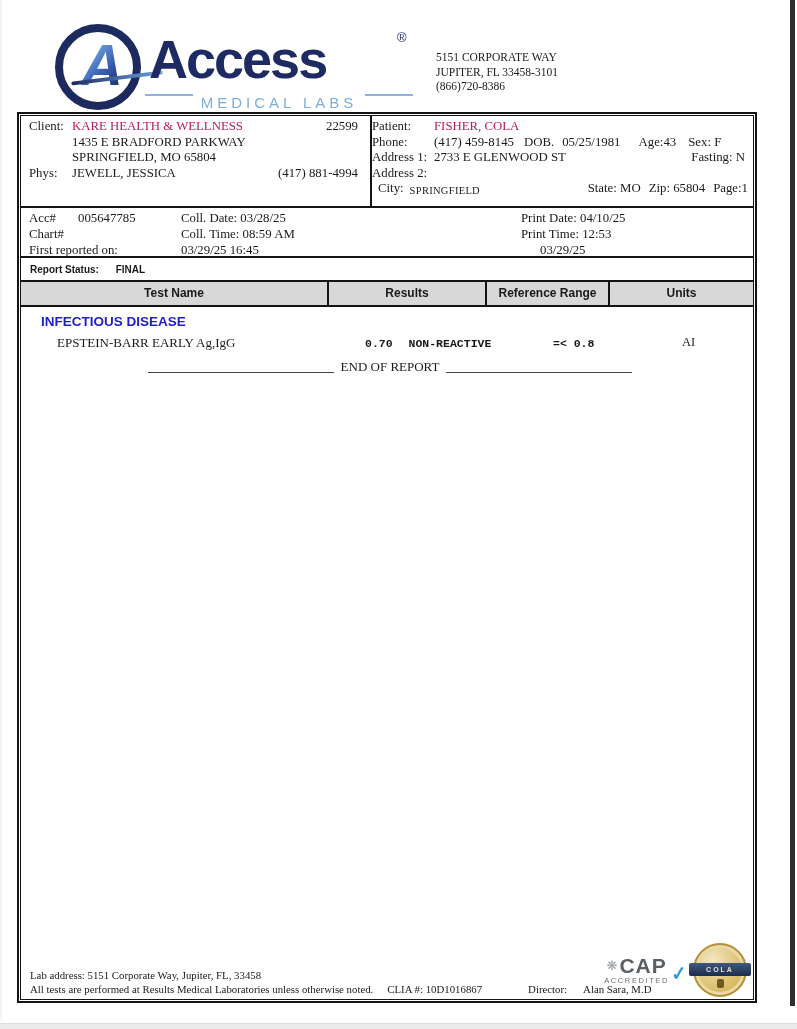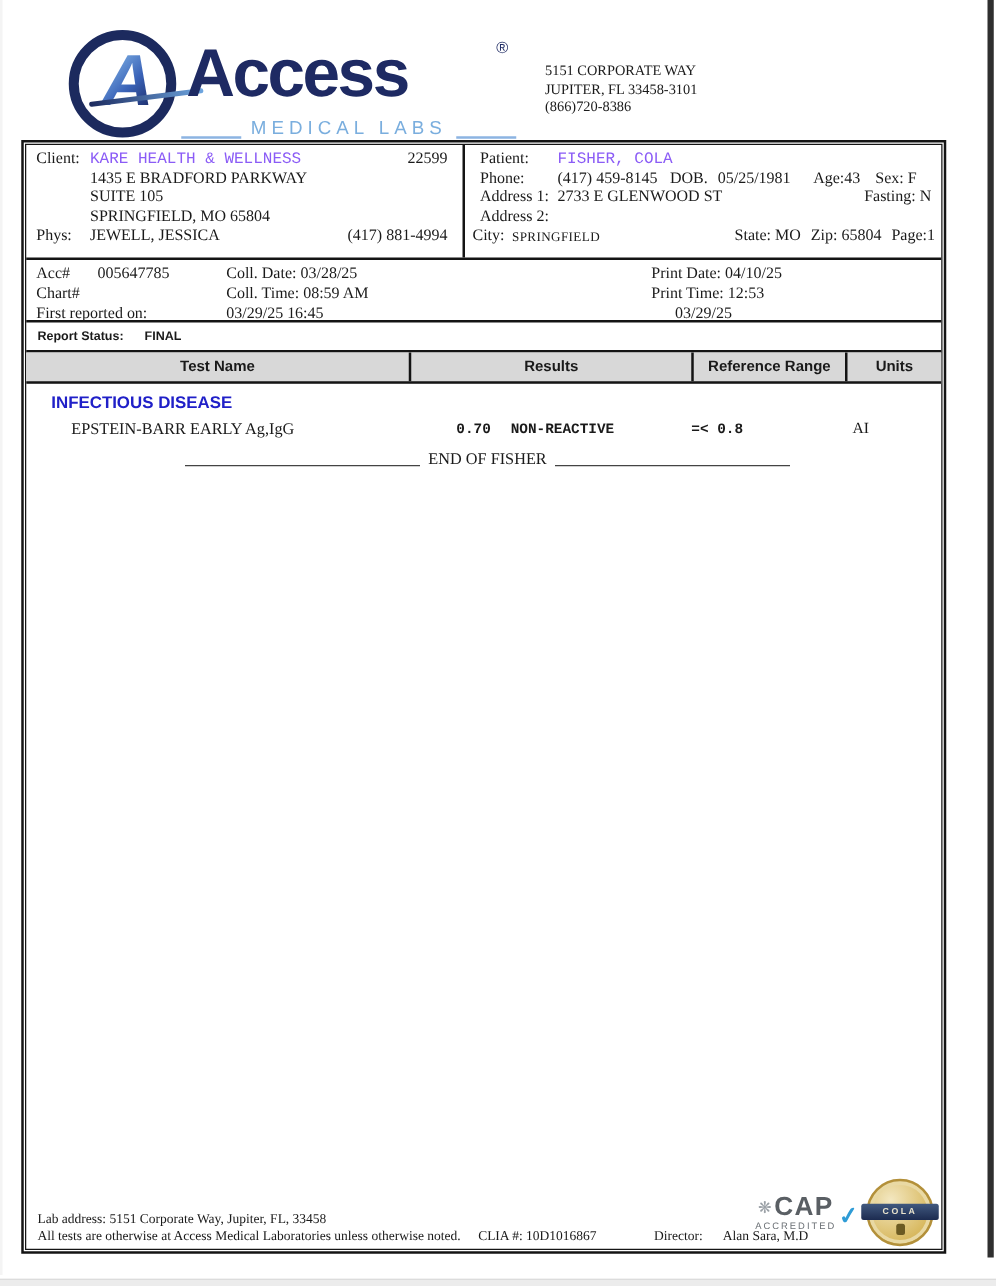--- a/index.html
+++ b/index.html
@@ -19,63 +19,63 @@
   .logo-a{ position:absolute; left:18px; top:2px; font-family:"Liberation Sans",sans-serif;
            font-weight:bold; font-style:italic; font-size:58px; line-height:62px;
            background:linear-gradient(135deg,#8ec2ee 10%,#3a63b8 55%,#16225a 95%);
            -webkit-background-clip:text; background-clip:text; color:transparent; }
   .logo-swoosh{ position:absolute; left:8px; top:44px; width:92px; height:4px;
                 background:linear-gradient(90deg,#1c2a5e,#6ea6e0); transform:rotate(-7deg); border-radius:2px; }
   .brand{ position:absolute; left:94px; top:6px; font-family:"Liberation Sans",sans-serif;
           font-weight:bold; font-size:54px; letter-spacing:-2px; color:#1e2a63; }
   .brand-reg{ position:absolute; left:342px; top:8px; font-family:"Liberation Sans",sans-serif;
               font-size:13px; color:#1e2a63; }
-  .tagline-row{ position:absolute; left:90px; top:72px; width:268px; display:flex; align-items:flex-end; }
+  .tagline-row{ position:absolute; left:90px; top:72px; width:268px; display:flex; align-items:flex-start; }
   .tagline-row .rule{ flex:1; height:2px; background:#8cb4e2; }
   .tagline{ font-family:"Liberation Sans",sans-serif; font-size:15px; letter-spacing:4px;
             color:#7aaede; padding:0 8px; white-space:nowrap; }
   .hq-address{ position:absolute; left:436px; top:50px; font-size:11.5px; line-height:14.5px; }
 
   
   .box-outer{ position:absolute; left:17px; top:112px; width:740px; height:891px;
               border:2px solid #141414; padding:1px; background:#fff; }
   .box-inner{ width:100%; height:100%; border:1px solid #141414; display:flex; flex-direction:column; }
 
   
   .sec-client{ height:92px; border-bottom:2px solid #141414; display:flex; font-size:12.8px; line-height:15.6px; }
   .cl-left{ width:351px; border-right:2px solid #141414; padding:3px 0 0 0; }
   .cl-right{ flex:1; padding:3px 0 0 0; }
   .ln{ display:flex; white-space:nowrap; }
   .lbl{ color:#1a1a1a; }
-  .blue{ color:#8b5cf6;font-family:Liberation Mono, monospace; }
+  .blue{ color:#be185d; }
   .sp{ flex:1; }
   .cl-left .lbl-client{ margin-left:8px; width:43px; }
   .cl-left .ind{ margin-left:51px; }
   .cl-left .mr{ margin-right:12px; }
-  .cl-right .plbl{ margin-left:12px; width:62px; }
+  .cl-right .plbl{ margin-left:0; width:62px; }
   .small-caps{ font-size:10.5px; letter-spacing:.3px; }
 
   
   .sec-acc{ height:50px; border-bottom:2px solid #141414; position:relative; font-size:12.8px; line-height:16px; }
   .acc-col{ position:absolute; top:2px; white-space:nowrap; }
   .acc-c1{ left:8px; } .acc-c2{ left:160px; } .acc-c3{ left:352px; } .acc-c4{ left:500px; }
   .acc-gap{ display:inline-block; width:22px; }
   .acc-ind{ margin-left:19px; }
 
   
   .sec-status{ height:24px; border-bottom:2px solid #141414; font-family:"Liberation Sans",sans-serif;
                font-weight:bold; font-size:10px; line-height:23px; white-space:nowrap; }
   .sec-status .s1{ margin-left:9px; } .sec-status .s2{ margin-left:14px; }
 
   
   .sec-thead{ height:25px; display:flex; background:#d8d8d8; border-bottom:2px solid #141414;
               font-family:"Liberation Sans",sans-serif; font-weight:bold; font-size:12px; }
   .th{ line-height:23px; text-align:center; border-right:2px solid #141414; }
   .th:last-child{ border-right:none; }
-  .th1{ width:308px; } .th2{ width:226px; } .th3{ width:123px; } .th4{ flex:1; }
+  .th1{ width:308px; } .th2{ width:158px; } .th3{ width:123px; } .th4{ flex:1; }
 
   
   .sec-body{ flex:1; position:relative; }
   .section-title{ position:absolute; left:20px; top:7px; font-family:"Liberation Sans",sans-serif;
                   font-weight:bold; font-size:13.5px; color:#2020c8; }
   .test-row{ position:absolute; left:0; top:28px; width:100%; height:18px; }
   .t-name{ position:absolute; left:36px; font-size:13px; }
   .mono{ font-family:"Liberation Mono","DejaVu Sans Mono",monospace; font-weight:bold; font-size:11.5px; }
   .t-res{ position:absolute; left:344px; top:2px; }
   .t-flag{ margin-left:9px;margin-top:20px; }
@@ -145,23 +145,20 @@
           <div class="ln">
             <span class="lbl lbl-client">Client:</span>
             <span class="blue">KARE HEALTH &amp; WELLNESS</span>
             <span class="sp"></span>
             <span class="mr">22599</span>
           </div>
           <div class="ln">
               <span class="ind">1435 E BRADFORD PARKWAY</span>
             </div>
           <div class="ln">
-              <span class="ind">SUITE 105</span>
-            </div>
-          <div class="ln">
               <span class="ind">SPRINGFIELD, MO 65804</span>
             </div>
           <div class="ln">
             <span class="lbl lbl-client">Phys:</span>
             <span>JEWELL, JESSICA</span>
             <span class="sp"></span>
             <span class="mr">(417) 881-4994</span>
           </div>
         </div>
         <div class="cl-right">
@@ -235,28 +232,28 @@
           <span class="t-res mono">
             <span>0.70</span>
             <span class="t-flag">NON-REACTIVE</span>
           </span>
           <span class="t-ref mono">=&lt; 0.8</span>
           <span class="t-units">AI</span>
         </div>
 
         <div class="eor">
           <span class="u"></span>
-          <span class="t">END OF FISHER</span>
+          <span class="t">END OF REPORT</span>
           <span class="u"></span>
         </div>
 
         <div class="box-footer">
           <div>Lab address: 5151 Corporate Way, Jupiter, FL, 33458</div>
           <div>
-            <span>All tests are otherwise at Access Medical Laboratories unless otherwise noted.</span><span class="gap1"></span><span>CLIA #: 10D1016867</span><span class="gap2"></span><span>Director:</span><span class="gap3"></span><span>Alan Sara, M.D</span>
+            <span>All tests are performed at Results Medical Laboratories unless otherwise noted.</span><span class="gap1"></span><span>CLIA #: 10D1016867</span><span class="gap2"></span><span>Director:</span><span class="gap3"></span><span>Alan Sara, M.D</span>
           </div>
         </div>
 
         <div class="seals">
           <div class="cap">
             <div class="cap-top">
               <span class="cap-flower">❋</span>
               <span class="cap-word">CAP</span>
             </div>
             <div class="cap-sub">ACCREDITED</div>

